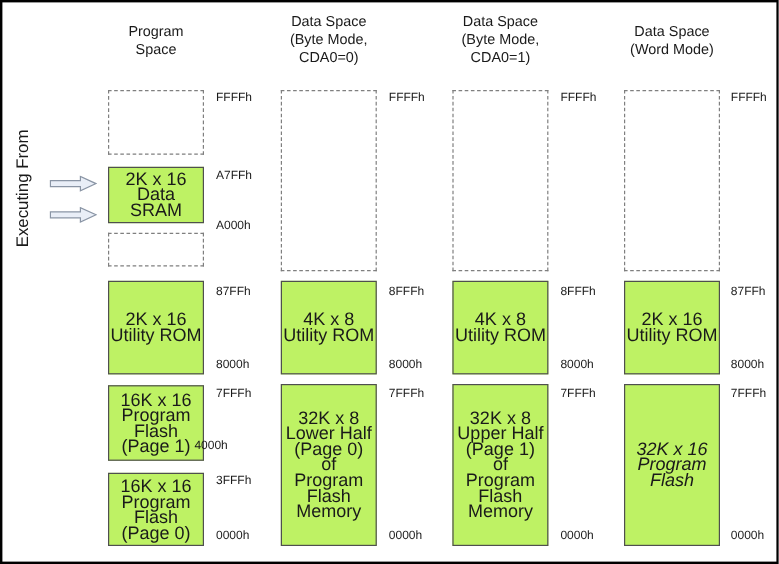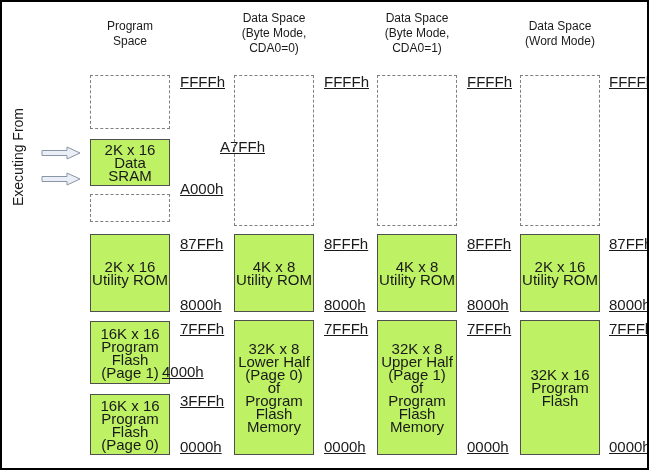--- a/index.html
+++ b/index.html
@@ -13,21 +13,21 @@
     position:absolute; width:140px; text-align:center;
     font-size:12px; line-height:15px; white-space:pre-line;
   }
   .box { position:absolute; width:80px; box-sizing:border-box; }
   .box.solid {
     background:#bef264; border:1px solid #4f4f4f;
     display:flex; align-items:center; justify-content:center;
     text-align:center; font-size:15px; line-height:13px; white-space:pre-line;
   }
   .box.dashed { border:1px dashed #7f7f7f; background:transparent; }
-  .addr { position:absolute; font-size:15px; line-height:13px; white-space:nowrap;text-decoration:underline; }
+  .addr { position:absolute; font-size:10px; line-height:13px; white-space:nowrap; }
   .side-label {
     position:absolute; left:-57px; top:145px; width:150px; height:20px;
     text-align:center; font-size:14px; transform:rotate(-90deg);
   }
   .arrow { position:absolute; width:40px; height:14px; }
 </style>
 </head>
 <body>
 
 <div class="canvas">
@@ -60,21 +60,21 @@
   <div class="box solid" style="left:88px; top:319px; height:63px;">16K x 16
 Program
 Flash
 (Page 1)</div>
   <div class="box solid" style="left:88px; top:392px; height:61px;">16K x 16
 Program
 Flash
 (Page 0)</div>
 
   <div class="addr" style="left:178px; top:73px;">FFFFh</div>
-  <div class="addr" style="left:178px; top:138px;margin-left:40px;">A7FFh</div>
+  <div class="addr" style="left:178px; top:138px;">A7FFh</div>
   <div class="addr" style="left:178px; top:180px;">A000h</div>
   <div class="addr" style="left:178px; top:235px;">87FFh</div>
   <div class="addr" style="left:178px; top:296px;">8000h</div>
   <div class="addr" style="left:178px; top:320px;">7FFFh</div>
   <div class="addr" style="left:160px; top:363px;">4000h</div>
   <div class="addr" style="left:178px; top:392px;">3FFFh</div>
   <div class="addr" style="left:178px; top:438px;">0000h</div>
 
   <div class="box dashed" style="left:232px; top:73px; height:151px;"></div>
   <div class="box solid" style="left:232px; top:232px; height:78px;">4K x 8
@@ -106,21 +106,21 @@
 
   <div class="addr" style="left:465px; top:73px;">FFFFh</div>
   <div class="addr" style="left:465px; top:235px;">8FFFh</div>
   <div class="addr" style="left:465px; top:296px;">8000h</div>
   <div class="addr" style="left:465px; top:320px;">7FFFh</div>
   <div class="addr" style="left:465px; top:438px;">0000h</div>
 
   <div class="box dashed" style="left:518px; top:73px; height:151px;"></div>
   <div class="box solid" style="left:518px; top:232px; height:78px;">2K x 16
 Utility ROM</div>
-  <div class="box solid" style="left:518px; top:318px; height:135px;">32K x 16
+  <div class="box solid" style="left:518px; top:318px; height:135px;font-style:italic;">32K x 16
 Program
 Flash</div>
 
   <div class="addr" style="left:607px; top:73px;">FFFFh</div>
   <div class="addr" style="left:607px; top:235px;">87FFh</div>
   <div class="addr" style="left:607px; top:296px;">8000h</div>
   <div class="addr" style="left:607px; top:320px;">7FFFh</div>
   <div class="addr" style="left:607px; top:438px;">0000h</div>
 
 </div>

